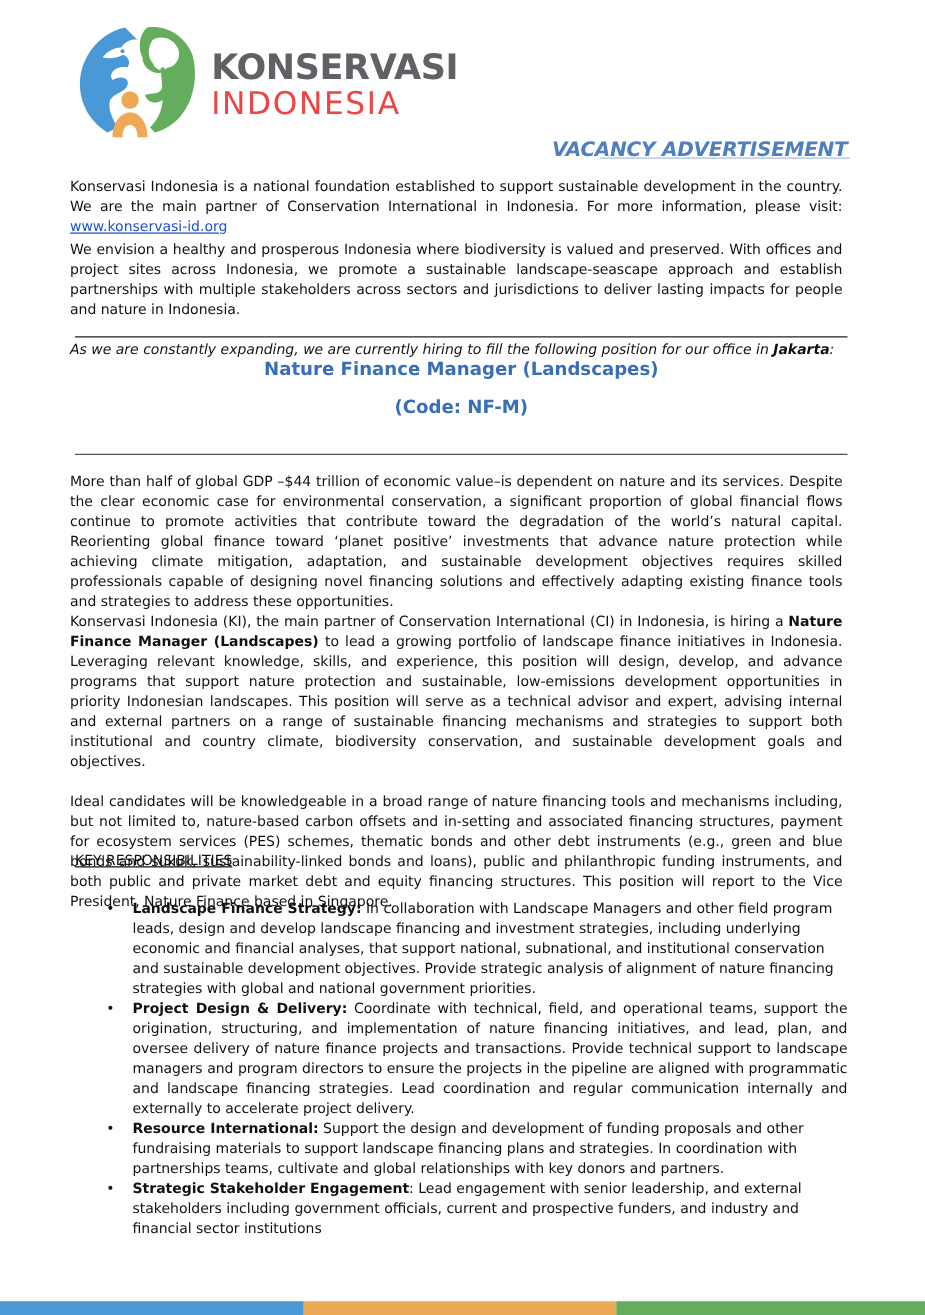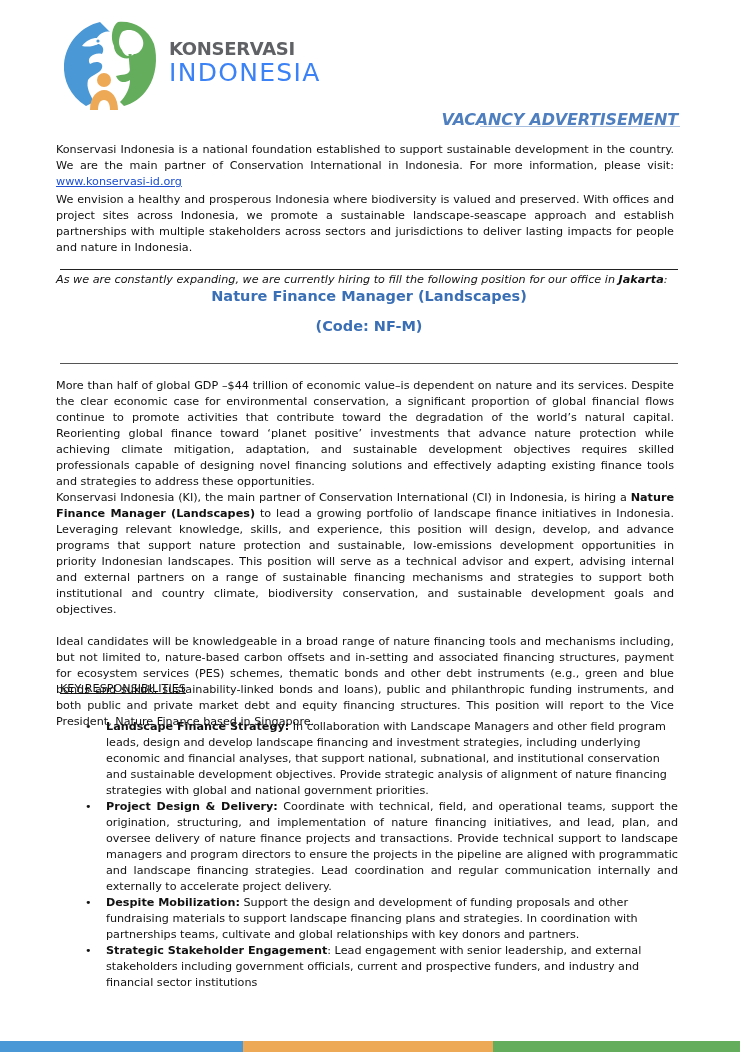--- a/index.html
+++ b/index.html
@@ -1,22 +1,22 @@
 <!DOCTYPE html>
 <html><head>
 <meta charset="utf-8">
 <style>
   html, body { margin: 0; padding: 0; background: #ffffff; }
   body { width: 740px; height: 1052px; position: relative; overflow: hidden;
          font-family: "DejaVu Sans", sans-serif; color: #111; }
   .logo { position: absolute; left: 60px; top: 18px; width: 280px; height: 95px; }
   .logo svg { position: absolute; left: 0; top: 0; }
   .logo-text { position: absolute; left: 109px; top: 22px; line-height: 1; }
-  .logo-text .l1 { font-family: "DejaVu Sans", sans-serif; font-weight: bold; font-size: 18px; color: #5f6165; letter-spacing: -0.3px; }
-  .logo-text .l2 { font-family: "DejaVu Sans", sans-serif; font-size: 25px; color: #3b82f6; letter-spacing: 1.3px; margin-top: 2px; }
+  .logo-text .l1 { font-family: "DejaVu Sans", sans-serif; font-weight: bold; font-size: 28px; color: #5f6165; letter-spacing: -0.3px; }
+  .logo-text .l2 { font-family: "DejaVu Sans", sans-serif; font-size: 25px; color: #ef4444; letter-spacing: 1.3px; margin-top: 2px; }
   .vacancy { position: absolute; right: 62px; top: 110px; font-size: 16px; font-weight: bold; font-style: italic;
              color: #4f7fbf; letter-spacing: -0.2px; }
   .vacancy-line { position: absolute; left: 480px; right: 60px; top: 126px; height: 1px; background: #a9bfe0; }
   .content { position: absolute; left: 56px; width: 618px; font-size: 11.2px; line-height: 16px; }
   .p { text-align: justify; margin: 0; }
   .p a { color: #1d4fcf; text-decoration: underline; }
   .rule { position: absolute; left: 60px; width: 618px; height: 1px; background: #222; }
   .job-title { position: absolute; left: 60px; width: 618px; text-align: center; color: #3a6fb5;
                font-weight: bold; font-size: 14.5px; }
   .kr-head { position: absolute; left: 60px; top: 682px; font-weight: normal; font-size: 11.2px; text-decoration: underline; }
@@ -82,21 +82,21 @@
   <div class="resp-item">
     <span class="bullet">•</span>
     <span class="t"><b>Landscape Finance Strategy:</b><span> In collaboration with Landscape Managers and other field program leads, design and develop landscape financing and investment strategies, including underlying economic and financial analyses, that support national, subnational, and institutional conservation and sustainable development objectives. Provide strategic analysis of alignment of nature financing strategies with global and national government priorities.</span></span>
   </div>
   <div class="resp-item justify">
     <span class="bullet">•</span>
     <span class="t"><b>Project Design &amp; Delivery:</b><span> Coordinate with technical, field, and operational teams, support the origination, structuring, and implementation of nature financing initiatives, and lead, plan, and oversee delivery of nature finance projects and transactions. Provide technical support to landscape managers and program directors to ensure the projects in the pipeline are aligned with programmatic and landscape financing strategies. Lead coordination and regular communication internally and externally to accelerate project delivery.</span></span>
   </div>
   <div class="resp-item">
     <span class="bullet">•</span>
-    <span class="t"><b>Despite Mobilization:</b><span> Support the design and development of funding proposals and other fundraising materials to support landscape financing plans and strategies. In coordination with partnerships teams, cultivate and global relationships with key donors and partners.</span></span>
+    <span class="t"><b>Resource International:</b><span> Support the design and development of funding proposals and other fundraising materials to support landscape financing plans and strategies. In coordination with partnerships teams, cultivate and global relationships with key donors and partners.</span></span>
   </div>
   <div class="resp-item">
     <span class="bullet">•</span>
     <span class="t"><b>Strategic Stakeholder Engagement</b><span>: Lead engagement with senior leadership, and external stakeholders including government officials, current and prospective funders, and industry and financial sector institutions</span></span>
   </div>
 </div>
 
 <div class="footer">
   <div style="width:243px; background:#4a98d5;"></div>
   <div style="width:250px; background:#eea957;"></div>

